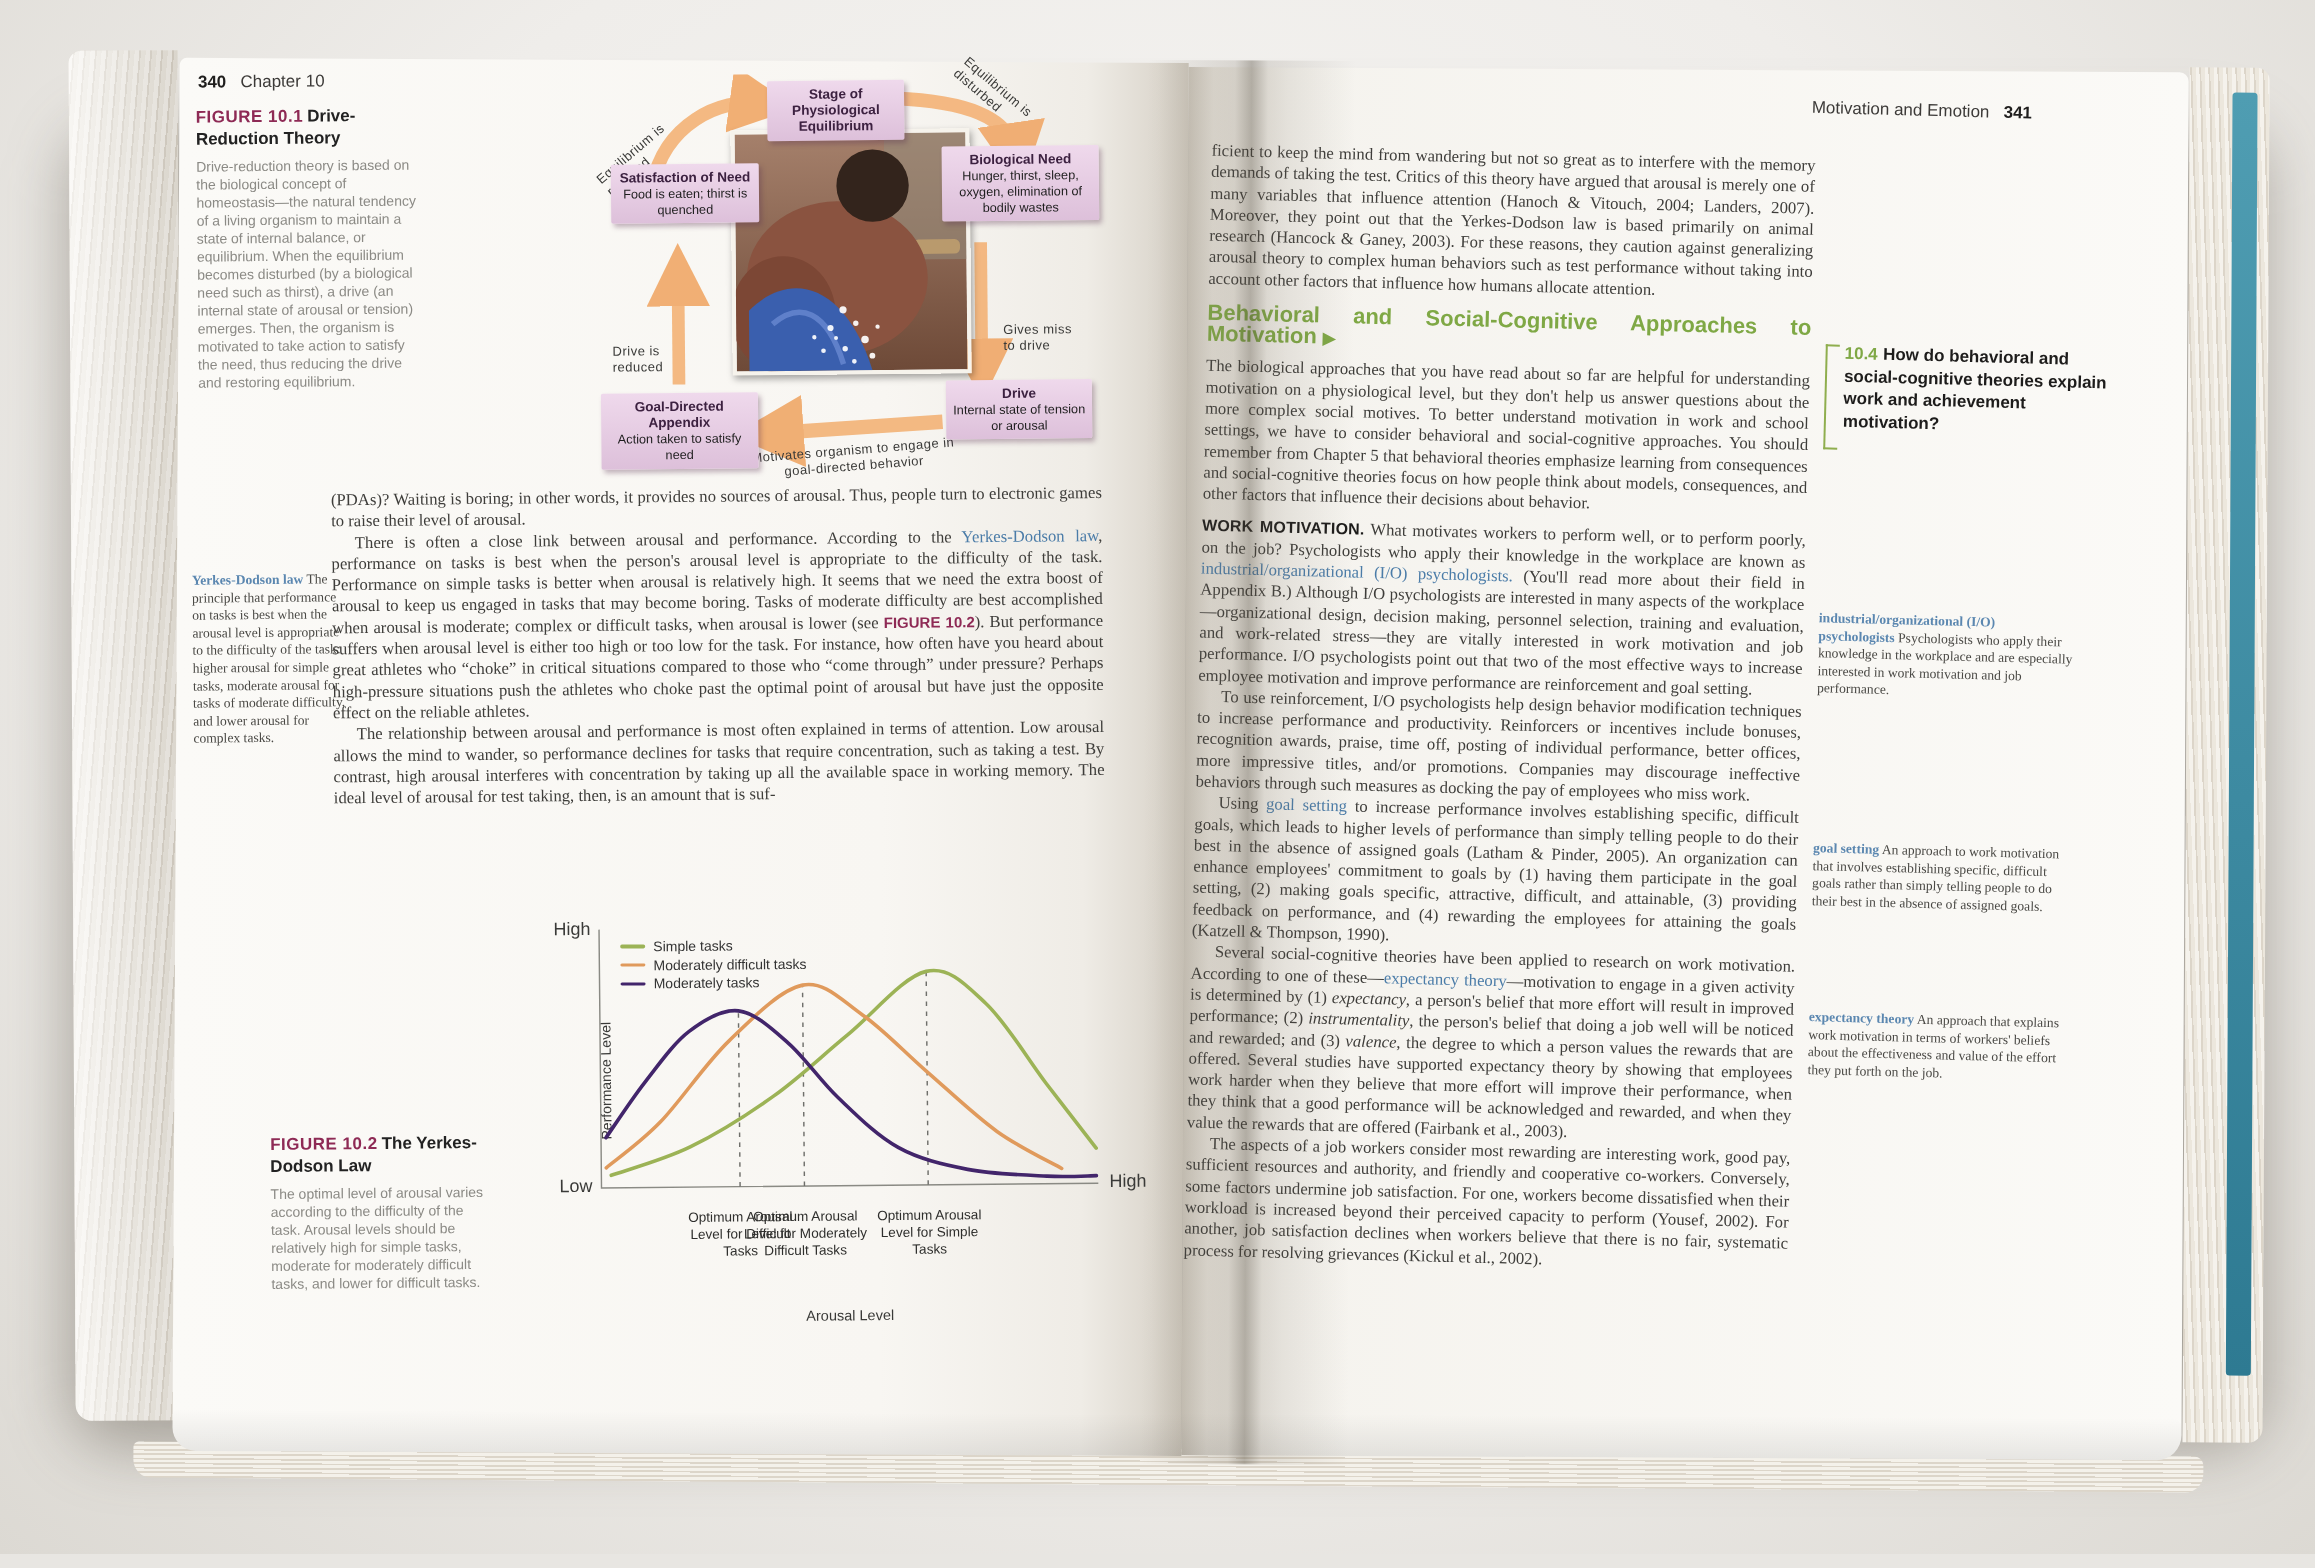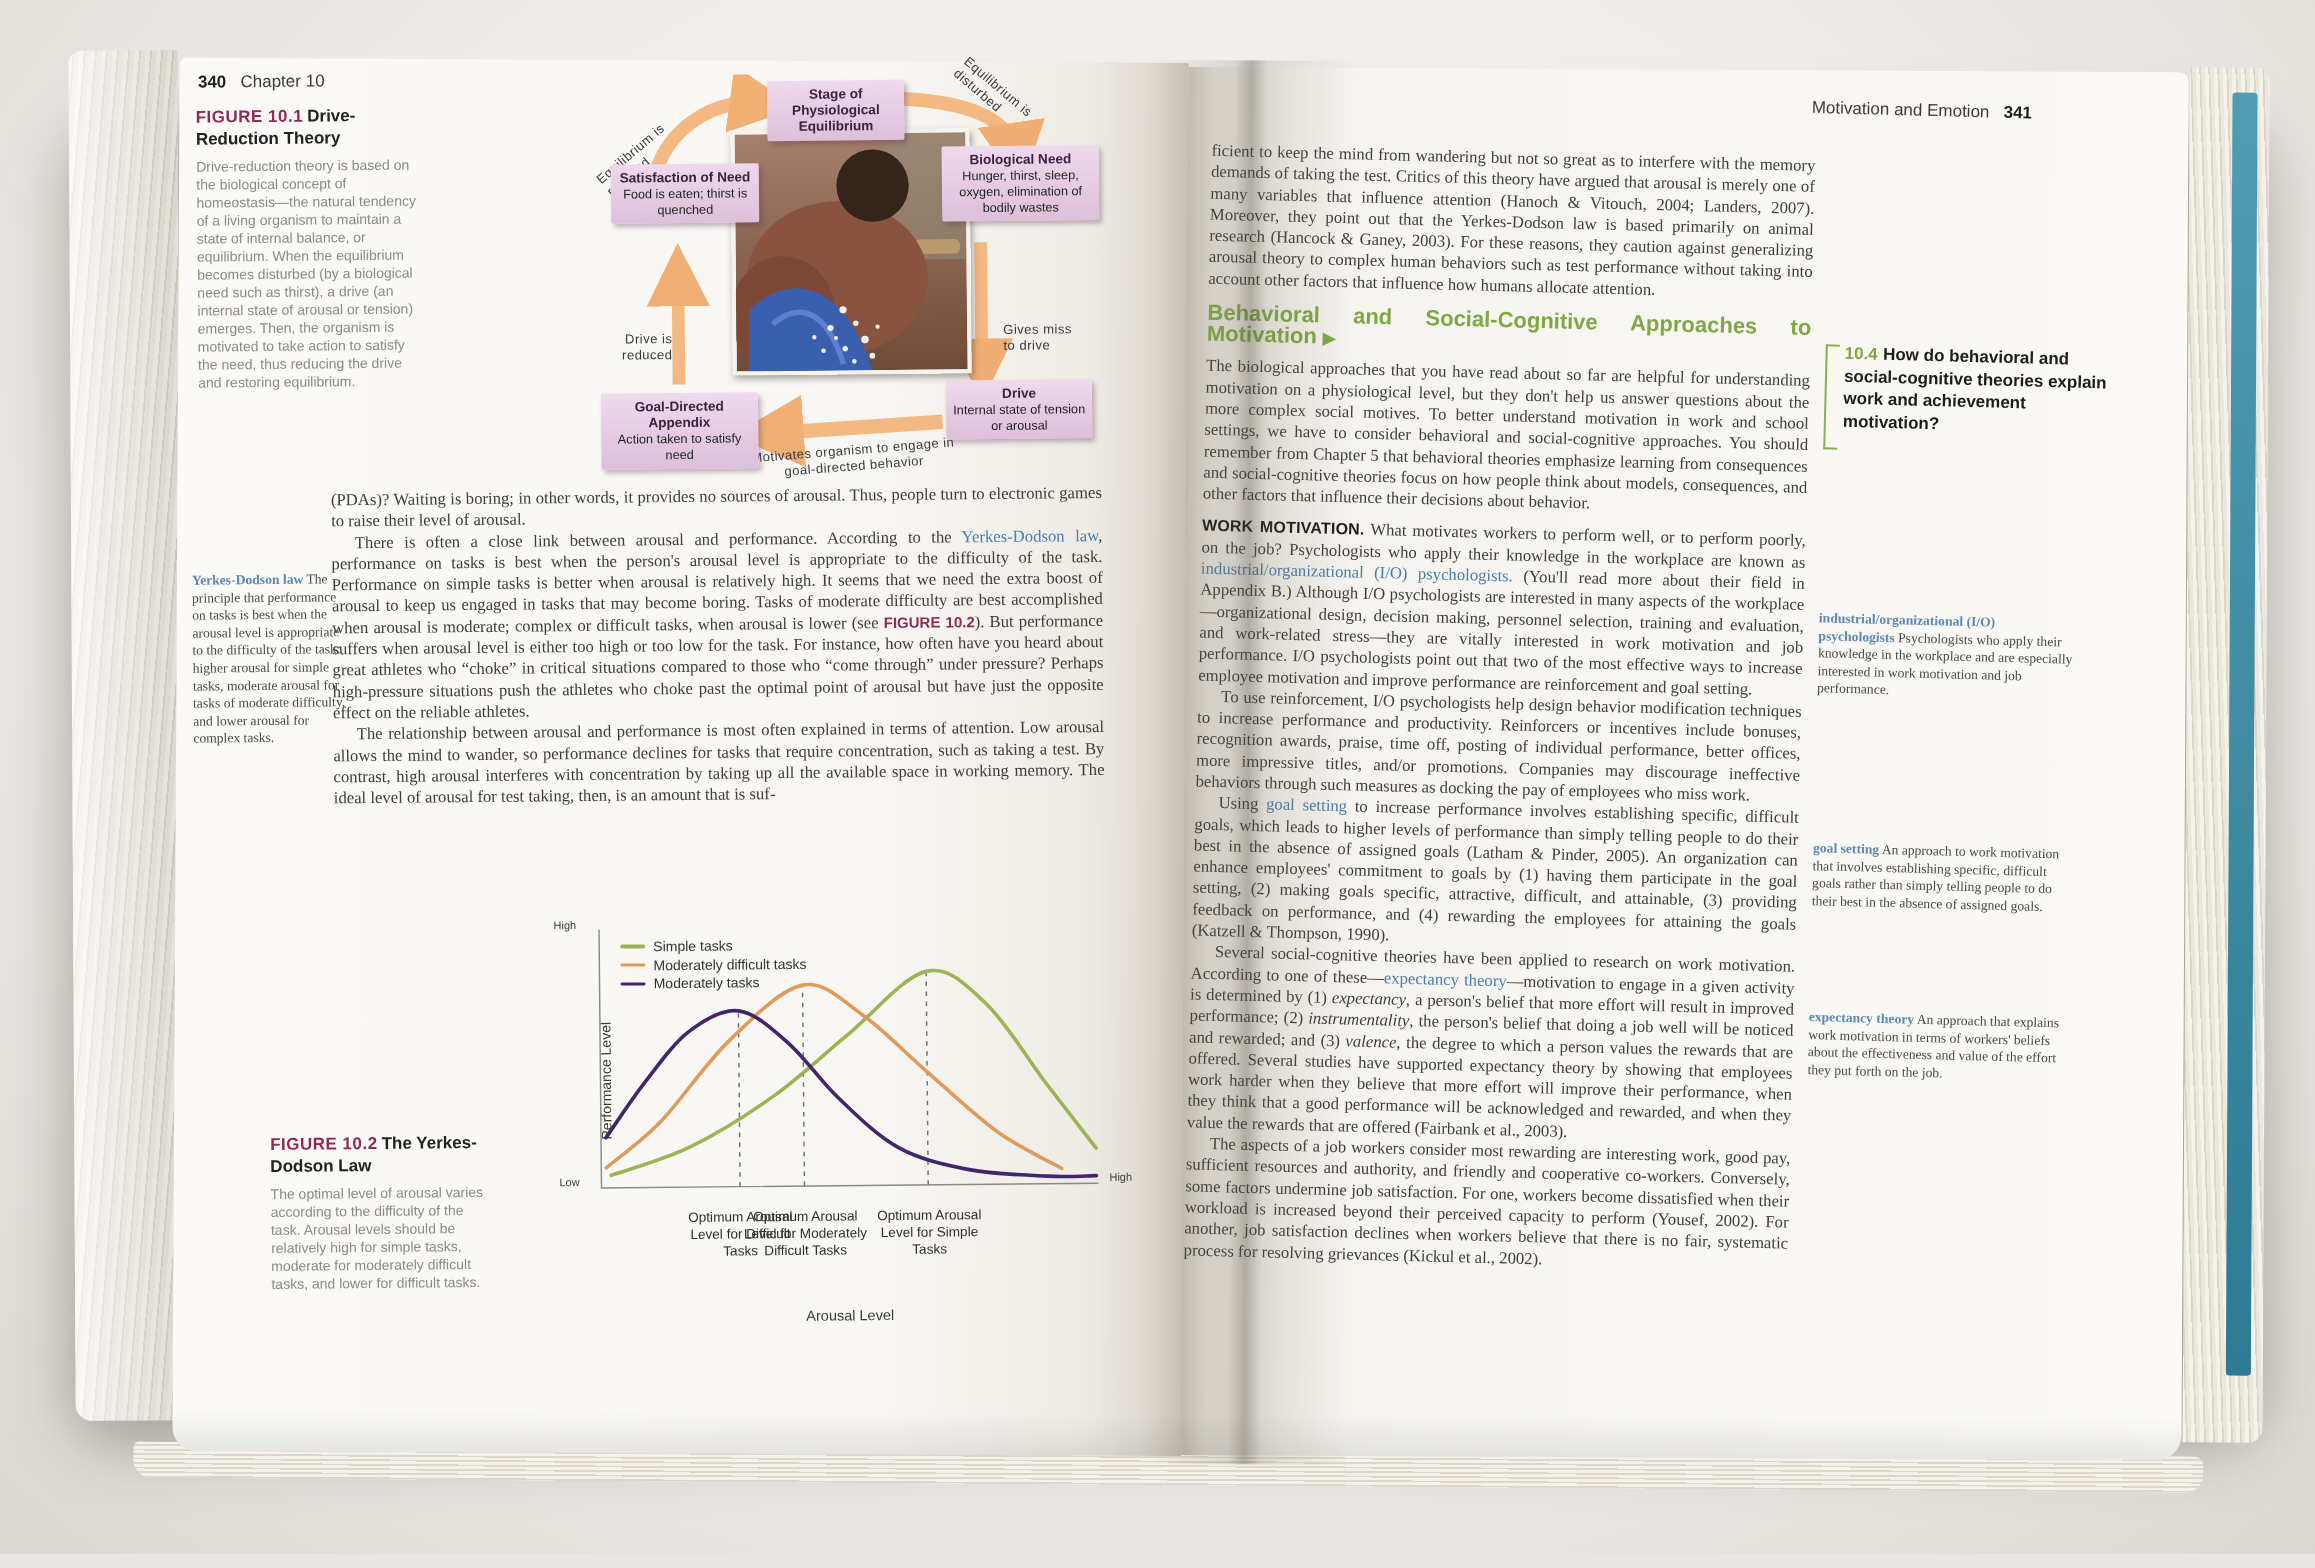--- a/index.html
+++ b/index.html
@@ -66,21 +66,21 @@
     box-shadow:2.7px 3.6px 5.4px rgba(90,50,80,0.35);border-radius:1.8px;padding:5.4px 7.2px;text-align:center;}
   .dbox .bt{font-weight:bold;color:#3c2140;font-size:13.6px;line-height:16.3px;display:block;}
   .dbox .bb{color:#1d1d1d;font-size:12.7px;line-height:16px;display:block;}
   .alabel{position:absolute;color:#3a3a38;font-size:13px;line-height:16px;letter-spacing:0.5px;}
   .dphoto{position:absolute;left:156px;top:56px;width:231px;height:237px;border:4.5px solid #f6f3ec;
     box-shadow:1.8px 3.6px 7.2px rgba(0,0,0,0.35);}
 
   
   .chart{position:absolute;left:342px;top:859px;width:597px;height:425px;font-family:"Liberation Sans",sans-serif;color:#3a3a38;}
   .chart .plot{position:absolute;left:63px;top:9px;}
-  .chart .axis-word{position:absolute;font-size:11px;}
+  .chart .axis-word{position:absolute;font-size:18px;}
   .chart .ylab{left:1.8px;top:154px;transform:rotate(-90deg);transform-origin:center;width:145px;text-align:center;position:absolute;font-size:14px;}
   .legend{position:absolute;left:90px;top:20px;}
   .legend .lrow{display:flex;align-items:center;margin-bottom:2.7px;}
   .leg-swatch{display:inline-block;width:25px;height:3.6px;border-radius:1.8px;margin-right:8.1px;}
   .legend .ltext{font-size:14px;color:#333;}
   .xticks{position:absolute;left:0;top:291px;width:597px;height:90px;}
   .xtick{position:absolute;width:127px;text-align:center;font-size:13.6px;line-height:17px;color:#2f2f2d;}
   .xaxis-title{position:absolute;left:226px;top:391px;width:181px;text-align:center;font-size:14.5px;}
 
   
@@ -133,21 +133,21 @@
             <path d="M 86 120 C 100 55 160 25 208 32" stroke="#f3b479" stroke-width="15" fill="none" marker-end="url(#ah)" opacity="0.92"></path>
             <path d="M 355 28 C 430 32 482 48 488 92" stroke="#f3b479" stroke-width="15" fill="none" marker-end="url(#ah)" opacity="0.92"></path>
             <path d="M 448 188 L 448 328" stroke="#f3b479" stroke-width="14" fill="none" marker-end="url(#ah)" opacity="0.92"></path>
             <path d="M 404 386 L 212 397" stroke="#f3b479" stroke-width="16" fill="none" marker-end="url(#ah)" opacity="0.92"></path>
             <path d="M 113 342 L 113 222" stroke="#f3b479" stroke-width="14" fill="none" marker-end="url(#ah)" opacity="0.92"></path>
           </svg>
 
           <div class="alabel" style="left:12.7px;top:52px;width:136px;transform:rotate(-40deg);">Equilibrium is restored</div>
           <div class="alabel" style="left:369px;top:25px;width:145px;transform:rotate(41deg);">Equilibrium is disturbed</div>
           <div class="alabel" style="left:427px;top:250px;width:74px;">Gives miss to drive</div>
-          <div class="alabel" style="left:36px;top:256px;width:60px;text-align:right;">Drive is reduced</div>
+          <div class="alabel" style="left:36px;top:268px;width:60px;text-align:left;">Drive is reduced</div>
           <div class="alabel" style="left:172px;top:369px;width:208px;text-align:center;transform:rotate(-4deg);">Motivates organism to engage in goal-directed behavior</div>
 
           <div class="dphoto">
             <svg viewBox="0 0 255 262" width="231" height="237">
               <defs>
                 <linearGradient id="pbg" x1="0" y1="0" x2="0" y2="1">
                   <stop offset="0" stop-color="#a5806b"></stop>
                     <stop offset="1" stop-color="#6e4a38"></stop>
                 </linearGradient>
               </defs>

